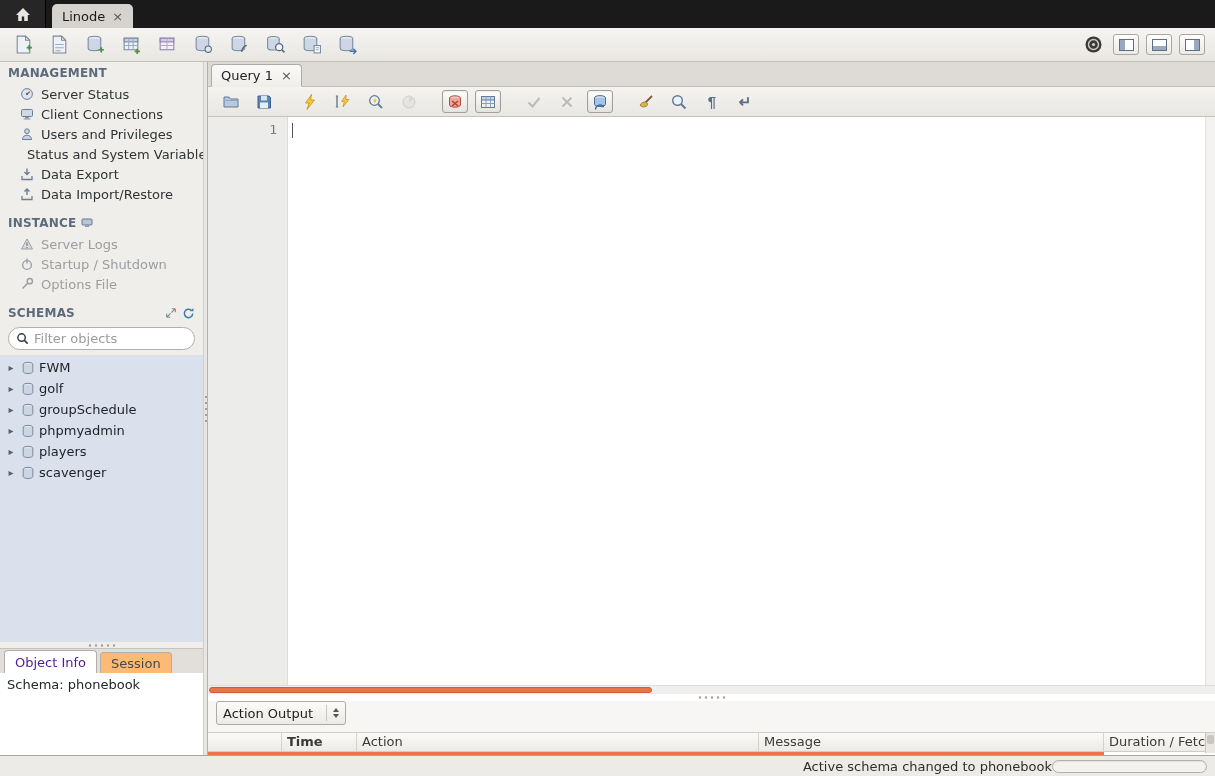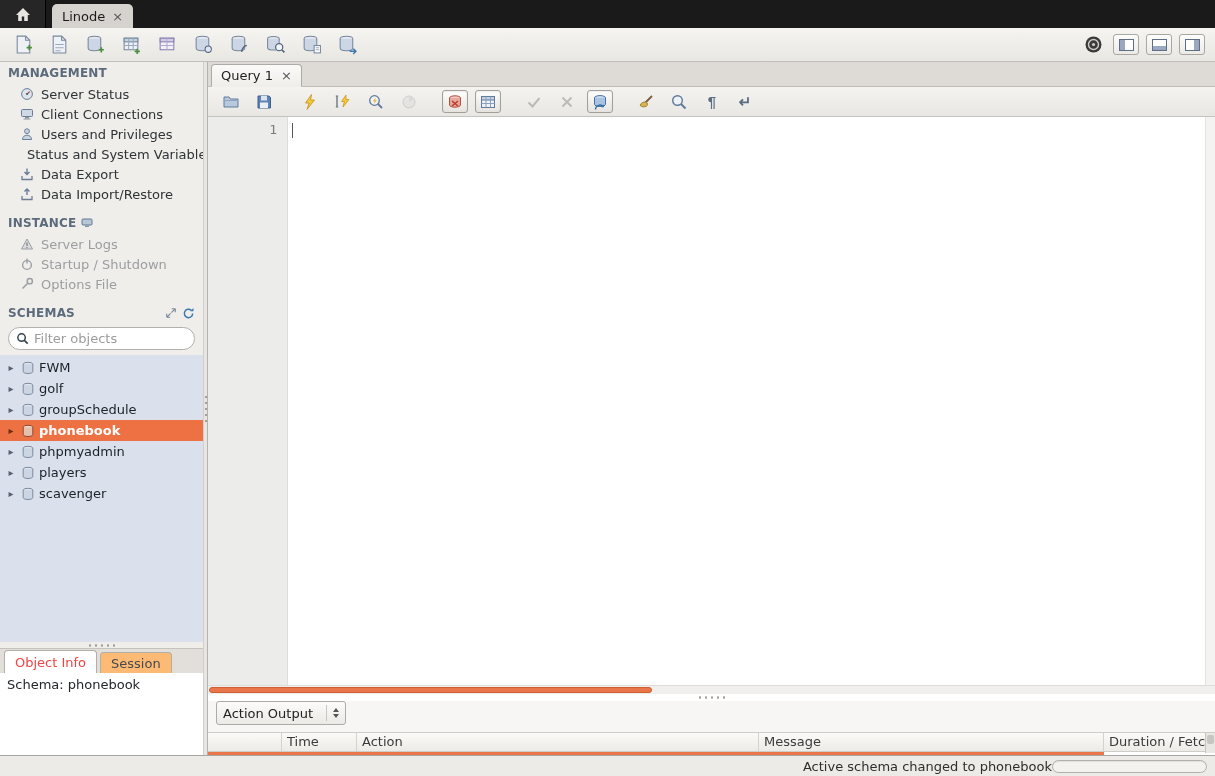--- a/index.html
+++ b/index.html
@@ -43,21 +43,21 @@
   .schema-list { flex: 1; background: #dae1ed; min-height: 0; padding-top: 2px; }
   .schema-row { height: 21px; display: flex; align-items: center; gap: 4px; padding-left: 5px; color: #1c2126; cursor: default; }
   .schema-row.selected { background: #ed7143; color: #fff; font-weight: bold; }
   .expander { width: 12px; text-align: center; font-size: 10px; color: #556172; }
   .expander::after { content: "▸"; }
   .schema-row.selected .expander { color: #6e2c12; }
   .grip-row { height: 6px; display: flex; align-items: center; justify-content: center; }
   .grip-h { width: 26px; height: 5px; background-image: radial-gradient(circle, #a29e98 1px, transparent 1.3px); background-size: 6px 5px; background-repeat: repeat-x; background-position: center; }
   .info-tabs { height: 25px; background: #e2dfda; border-top: 1px solid #c6c3be; display: flex; align-items: flex-end; gap: 3px; padding: 0 0 0 4px; }
   .info-tab { height: 21px; padding: 0 10px; display: flex; align-items: center; border: 1px solid #b2afaa; border-bottom: none; border-radius: 4px 4px 0 0; background: #fdba74; color: #45494d; font-size: 13px; }
-  .info-tab.active { background: #fff; color: #ef4444; height: 23px; }
+  .info-tab.active { background: #fff; color: #4c1d95; height: 23px; }
   .info-content { height: 82px; background: #fff; padding: 4px 7px; color: #23282c; }
   
   .vsplit { width: 5px; flex: none; background: #e8e6e2; border-left: 1px solid #d2cfca; border-right: 1px solid #b5b2ad; position: relative; }
   .grip-v { position: absolute; top: 48%; left: 50%; transform: translateX(-50%); width: 4px; height: 28px; background-image: radial-gradient(circle, #a29e98 1px, transparent 1.3px); background-size: 4px 6px; background-repeat: repeat-y; background-position: center; }
   
   .main { flex: 1; min-width: 0; display: flex; flex-direction: column; background: #fff; }
   .query-tabbar { height: 25px; flex: none; background: #dedbd6; border-bottom: 1px solid #c0bdb8; display: flex; align-items: flex-end; padding-left: 3px; }
   .query-tab { height: 23px; margin-bottom: -1px; background: linear-gradient(#fbfaf9,#f0eeea); border: 1px solid #aeaba6; border-bottom: 1px solid #f0eeea; border-radius: 4px 4px 0 0; padding: 8px 9px; display: flex; align-items: center; gap: 8px; color: #222; margin-top: 32px; }
   .editor-toolbar { height: 30px; flex: none; background: linear-gradient(#f5f3f0,#e9e7e3); border-bottom: 1px solid #c6c3be; display: flex; align-items: center; padding: 0 10px; gap: 7px; }
   .etb { width: 26px; height: 23px; display: flex; align-items: center; justify-content: center; border-radius: 3px; border: 1px solid transparent; background: transparent; }
@@ -77,21 +77,21 @@
   .hgrip-row { height: 7px; flex: none; background: #fff; display: flex; align-items: center; justify-content: center; }
   
   .output-bar { height: 31px; flex: none; background: #f7f6f4; display: flex; align-items: flex-start; padding-left: 8px; }
   .combo { width: 130px; height: 24px; border: 1px solid #aeaba6; border-radius: 3px; background: linear-gradient(#fcfbfa,#eceae6); display: flex; align-items: center; justify-content: space-between; padding: 0 6px; color: #222; }
   .spin { display: flex; flex-direction: column; gap: 2px; align-items: center; border-left: 1px solid #c9c6c1; padding-left: 6px; height: 16px; justify-content: center; }
   .tri-up { width: 0; height: 0; border-left: 3.5px solid transparent; border-right: 3.5px solid transparent; border-bottom: 4px solid #555; }
   .tri-dn { width: 0; height: 0; border-left: 3.5px solid transparent; border-right: 3.5px solid transparent; border-top: 4px solid #555; }
   .output-header { height: 20px; flex: none; display: flex; background: linear-gradient(#fbfaf8,#ecebe7); border-top: 1px solid #d0cdc8; border-bottom: 1px solid #d0cdc8; color: #3a3a3a; position: relative; }
   .oh-cell { border-right: 1px solid #d5d2cd; padding: 1px 5px; white-space: nowrap; overflow: hidden; }
   .oh-c0 { width: 74px; flex: none; }
-  .oh-c1 { width: 75px; flex: none; }
+  .oh-c1 { width: 75px; flex: none; font-weight: bold; }
   .oh-c2 { width: 402px; flex: none; }
   .oh-c3 { width: 345px; flex: none; }
   .oh-c4 { flex: 1; min-width: 0; border-right: none; }
   .mini-vscroll { position: absolute; right: 0; top: 0; width: 10px; height: 20px; background: #e9e7e3; border-left: 1px solid #c6c3be; }
   .mini-vthumb { margin: 2px 1px; height: 9px; background: #c9c6c1; border-radius: 2px; }
   .orange-line { height: 3px; flex: none; width: 896px; background: #e8764a; }
   
   .statusbar { height: 21px; flex: none; background: #edebe7; border-top: 1px solid #a9a6a1; display: flex; align-items: center; justify-content: flex-end; padding: 0 8px; color: #2e2e2e; }
   .progress { width: 155px; height: 13px; border: 1px solid #b3b0ab; border-radius: 7px; background: #f4f2ee; box-shadow: inset 0 1px 1px rgba(0,0,0,.07); }
   svg { display: block; }
@@ -342,28 +342,20 @@
         <span>golf</span>
       </div>
       <div class="schema-row">
         <span class="expander"></span>
         <svg width="14" height="14" viewBox="0 0 14 14">
             <ellipse cx="7" cy="3.2" rx="4.8" ry="1.9" fill="#dfe6f0" stroke="#7d8ba0"></ellipse>
             <path d="M2.2 3.2v7.4c0 1.05 2.15 1.9 4.8 1.9s4.8-.85 4.8-1.9V3.2" fill="#cbd5e4" stroke="#7d8ba0"></path>
           </svg>
         <span>groupSchedule</span>
       </div>
-      <div class="schema-row selected">
-        <span class="expander"></span>
-        <svg width="14" height="14" viewBox="0 0 14 14">
-            <ellipse cx="7" cy="3.2" rx="4.8" ry="1.9" fill="#f4d9cc" stroke="#8a4a2e"></ellipse>
-            <path d="M2.2 3.2v7.4c0 1.05 2.15 1.9 4.8 1.9s4.8-.85 4.8-1.9V3.2" fill="#e7c0ac" stroke="#8a4a2e"></path>
-          </svg>
-        <span>phonebook</span>
-      </div>
       <div class="schema-row">
         <span class="expander"></span>
         <svg width="14" height="14" viewBox="0 0 14 14">
             <ellipse cx="7" cy="3.2" rx="4.8" ry="1.9" fill="#dfe6f0" stroke="#7d8ba0"></ellipse>
             <path d="M2.2 3.2v7.4c0 1.05 2.15 1.9 4.8 1.9s4.8-.85 4.8-1.9V3.2" fill="#cbd5e4" stroke="#7d8ba0"></path>
           </svg>
         <span>phpmyadmin</span>
       </div>
       <div class="schema-row">
         <span class="expander"></span>

